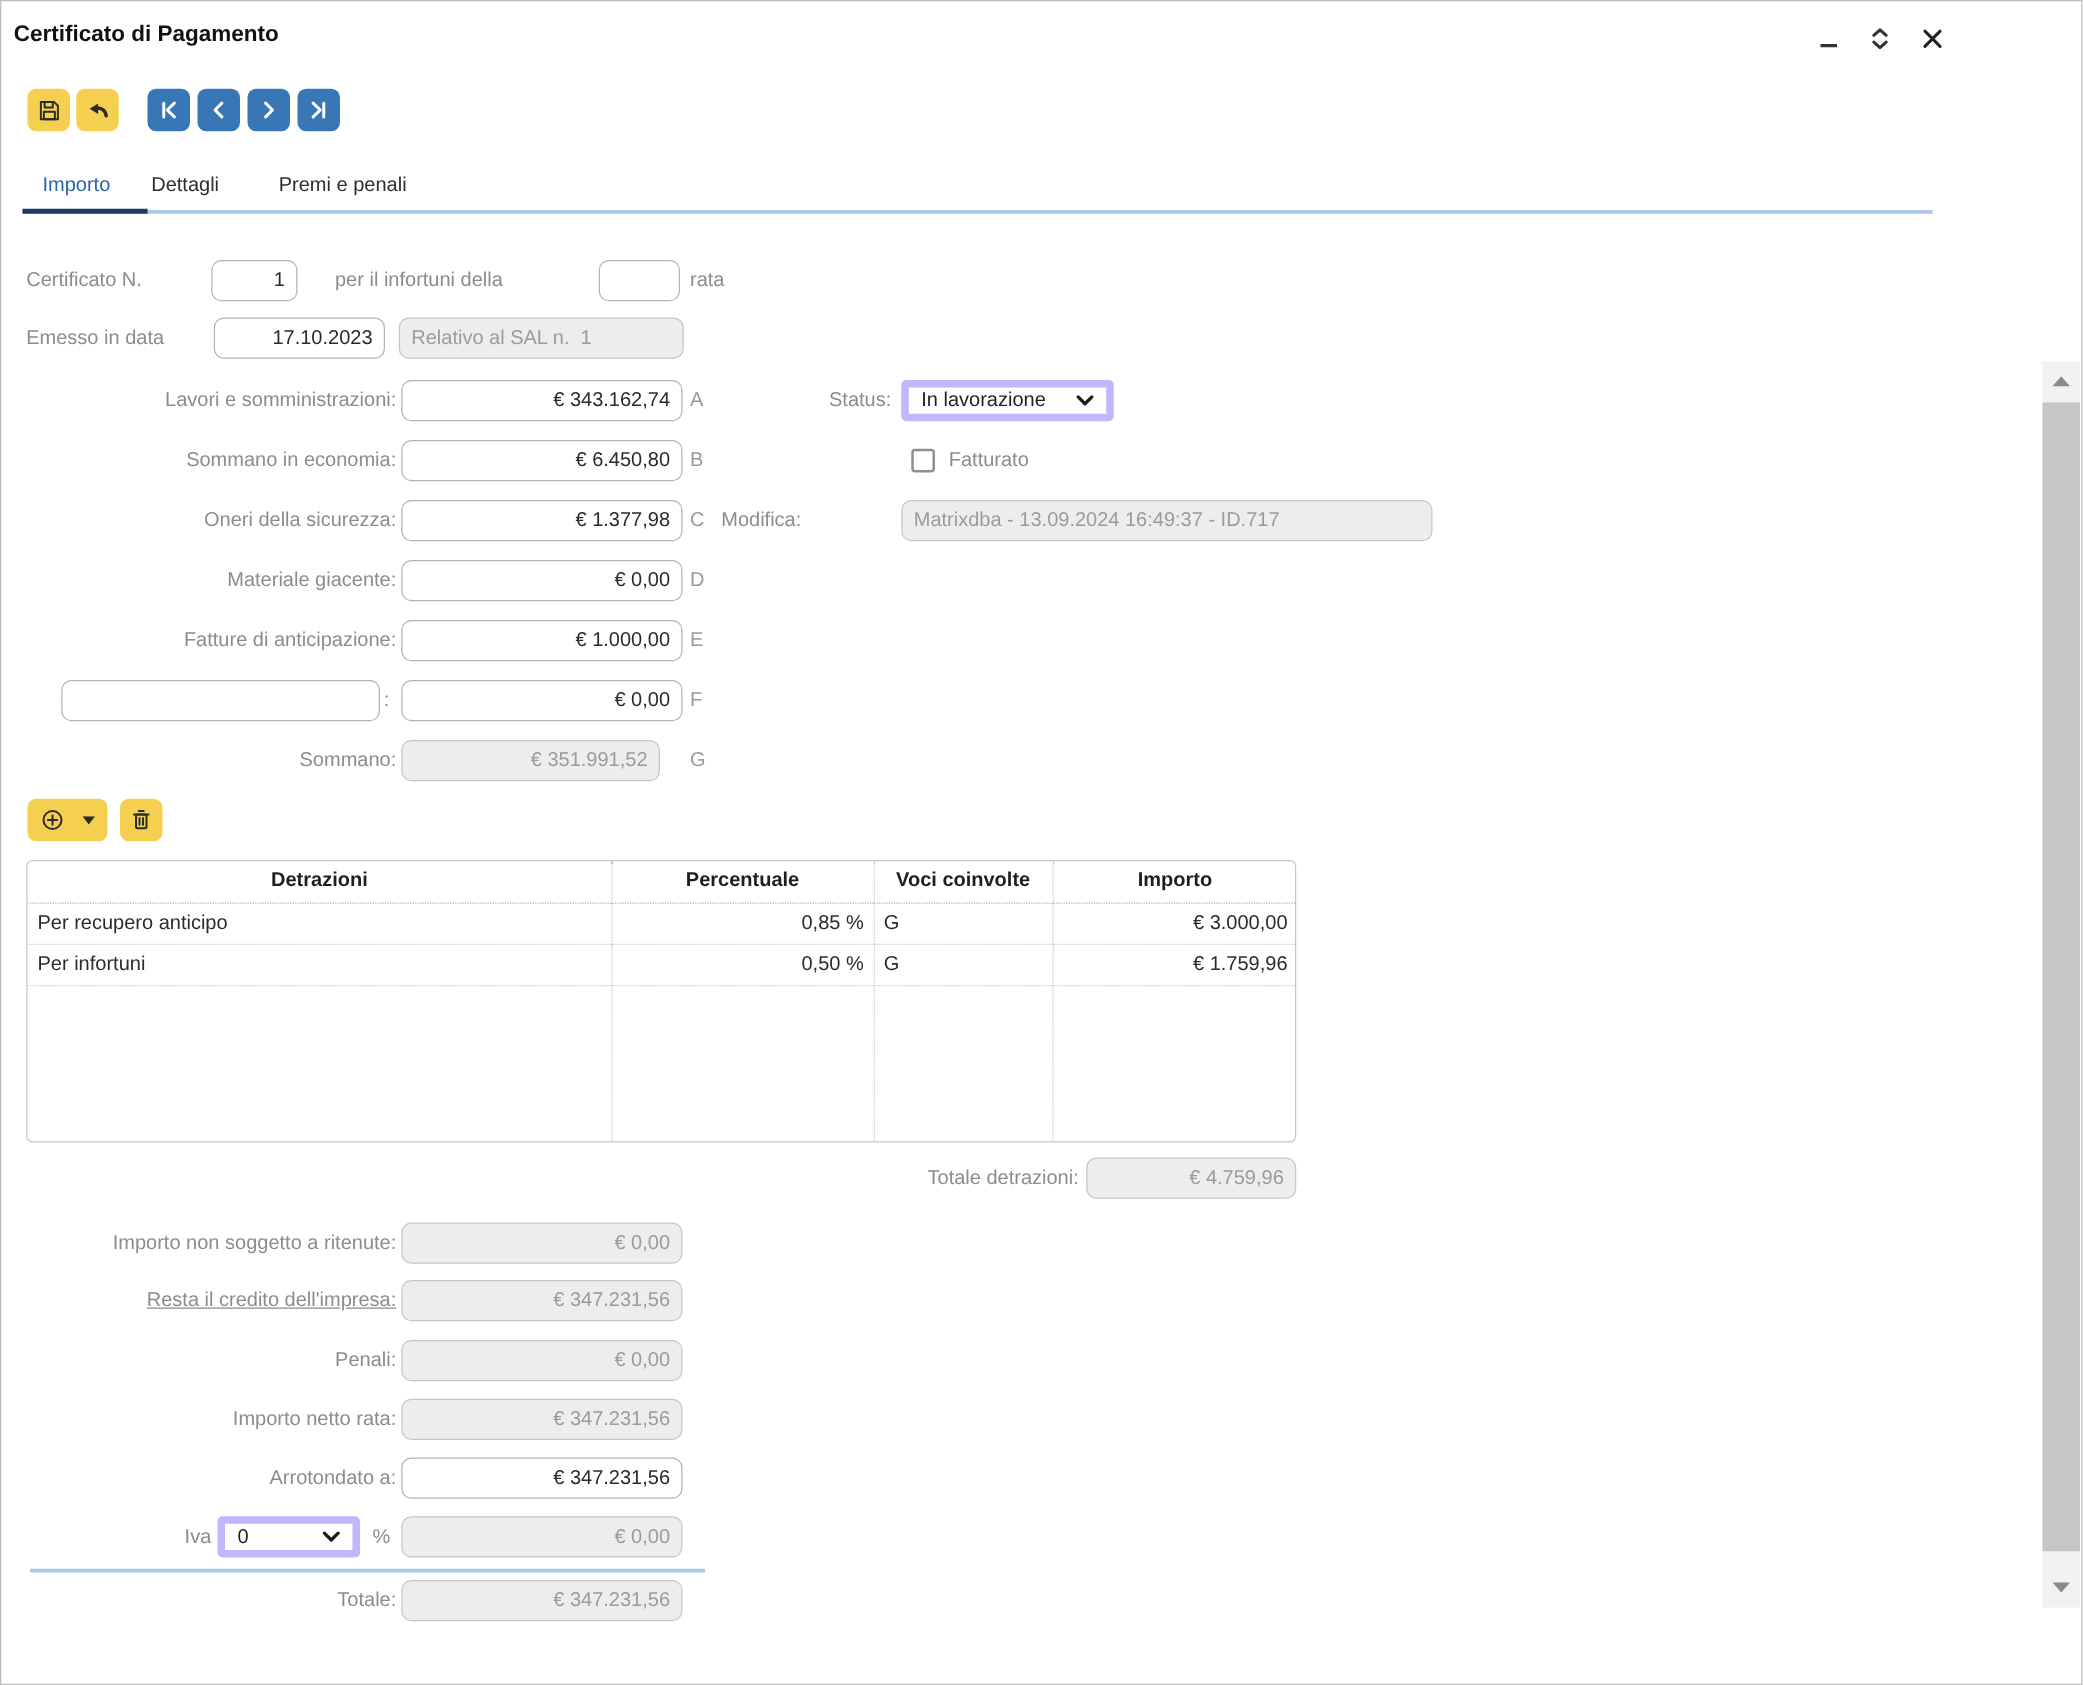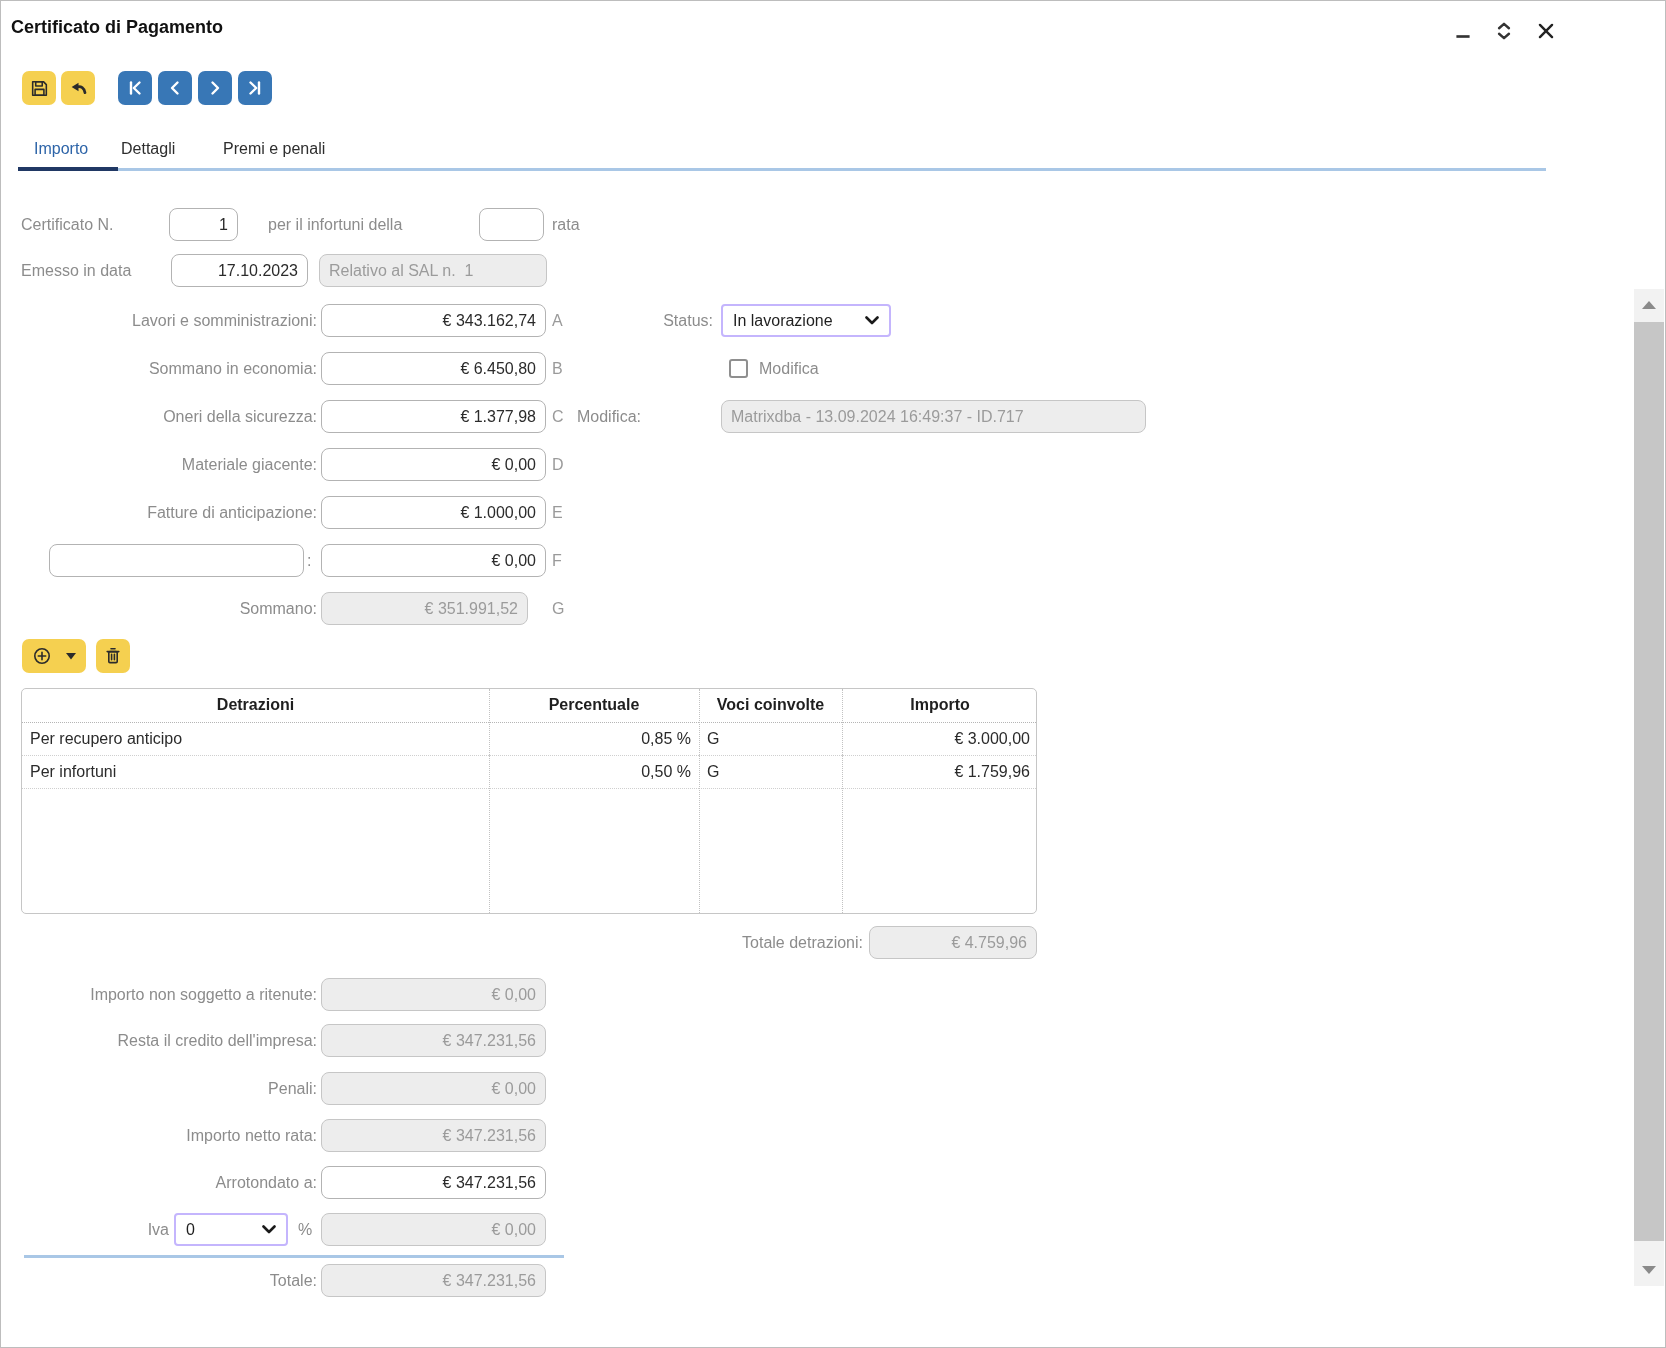--- a/index.html
+++ b/index.html
@@ -43,21 +43,21 @@
   .field {
     height: 33px; border: 1px solid #b3b3b3; border-radius: 8px;
     background: #fff; font-size: 16px; color: #2b2b2b;
     font-family: inherit; padding: 0 9px; text-align: right; outline: none;
   }
   .field.l { text-align: left; }
   .field.ro { background: #EDEDED; color: #9B9B9B; border-color: #C6C6C6; }
   .letter { font-size: 16px; color: #9A9A9A; line-height: 33px; }
 
   .select {
-    height: 33px; border: 2px solid #c4b5fd; border-radius: 4px; background: #fff;
+    height: 33px; border: 6px solid #c4b5fd; border-radius: 4px; background: #fff;
     display: flex; align-items: center; justify-content: space-between;
     padding: 0 10px; font-size: 16px; color: #1f1f1f; cursor: pointer;
   }
   input.cb {
     appearance: none; -webkit-appearance: none;
     width: 19px; height: 19px; border: 2px solid #8f8f8f; border-radius: 3px;
     background: #fff; cursor: pointer;
   }
 
   
@@ -213,21 +213,21 @@
 <div class="abs select" style="left:720px; top:303px; width:170px;">
   <span>In lavorazione</span>
   <span>
     <svg width="14" height="9" viewBox="0 0 14 9" fill="none" stroke="#1a1a1a" stroke-width="2.6" stroke-linecap="round" stroke-linejoin="round">
         <path d="M1.5 1.5 L7 7 L12.5 1.5"></path>
       </svg>
   </span>
 </div>
 
 <input type="checkbox" class="abs cb" style="left: 728px; top: 358px;">
-<div class="abs lbl" style="left:758px; top:351px;">Modifica</div>
+<div class="abs lbl" style="left:758px; top:351px;">Fatturato</div>
 
 <div class="abs lbl r" style="left:522px; top:399px; width:172px;text-align:center;">Modifica:</div>
 <input class="abs field l ro" style="left: 720px; top: 399px; width: 425px;" readonly="" value="Matrixdba - 13.09.2024 16:49:37 - ID.717">
 
 <button class="abs tb-btn yellow" style="left:21px; top:638px; width:64px; justify-content:space-between; padding:0 10px;">
   <span>
     <svg width="20" height="20" viewBox="0 0 20 20" fill="none" stroke="#2b2b2b" stroke-width="1.6" stroke-linecap="round">
       <circle cx="10" cy="10" r="7.2"></circle>
         <path d="M10 6.3 V13.7 M6.3 10 H13.7"></path>
     </svg>
@@ -285,21 +285,21 @@
   <div class="abs vsep" style="left:677px;"></div>
   <div class="abs vsep" style="left:820px;"></div>
 </div>
 
 <div class="abs lbl r" style="left:520px; top:925px; width:342px;">Totale detrazioni:</div>
 <input class="abs field ro" style="left: 868px; top: 925px; width: 168px;" readonly="" value="€ 4.759,96">
 
 <div class="abs lbl r" style="left:0; top:977px; width:316px;">Importo non soggetto a ritenute:</div>
 <input class="abs field ro" style="left: 320px; top: 977px; width: 225px;" readonly="" value="€ 0,00">
 
-<div class="abs lbl r" style="left:0; top:1023px; width:316px;">Resta il credito dell'impresa:</div>
+<div class="abs lbl r" style="left:0; top:1023px; width:316px;text-decoration:underline;">Resta il credito dell'impresa:</div>
 <input class="abs field ro" style="left: 320px; top: 1023px; width: 225px;" readonly="" value="€ 347.231,56">
 
 <div class="abs lbl r" style="left:0; top:1071px; width:316px;">Penali:</div>
 <input class="abs field ro" style="left: 320px; top: 1071px; width: 225px;" readonly="" value="€ 0,00">
 
 <div class="abs lbl r" style="left:0; top:1118px; width:316px;">Importo netto rata:</div>
 <input class="abs field ro" style="left: 320px; top: 1118px; width: 225px;" readonly="" value="€ 347.231,56">
 
 <div class="abs lbl r" style="left:0; top:1165px; width:316px;">Arrotondato a:</div>
 <input class="abs field" style="left: 320px; top: 1165px; width: 225px;" value="€ 347.231,56">

